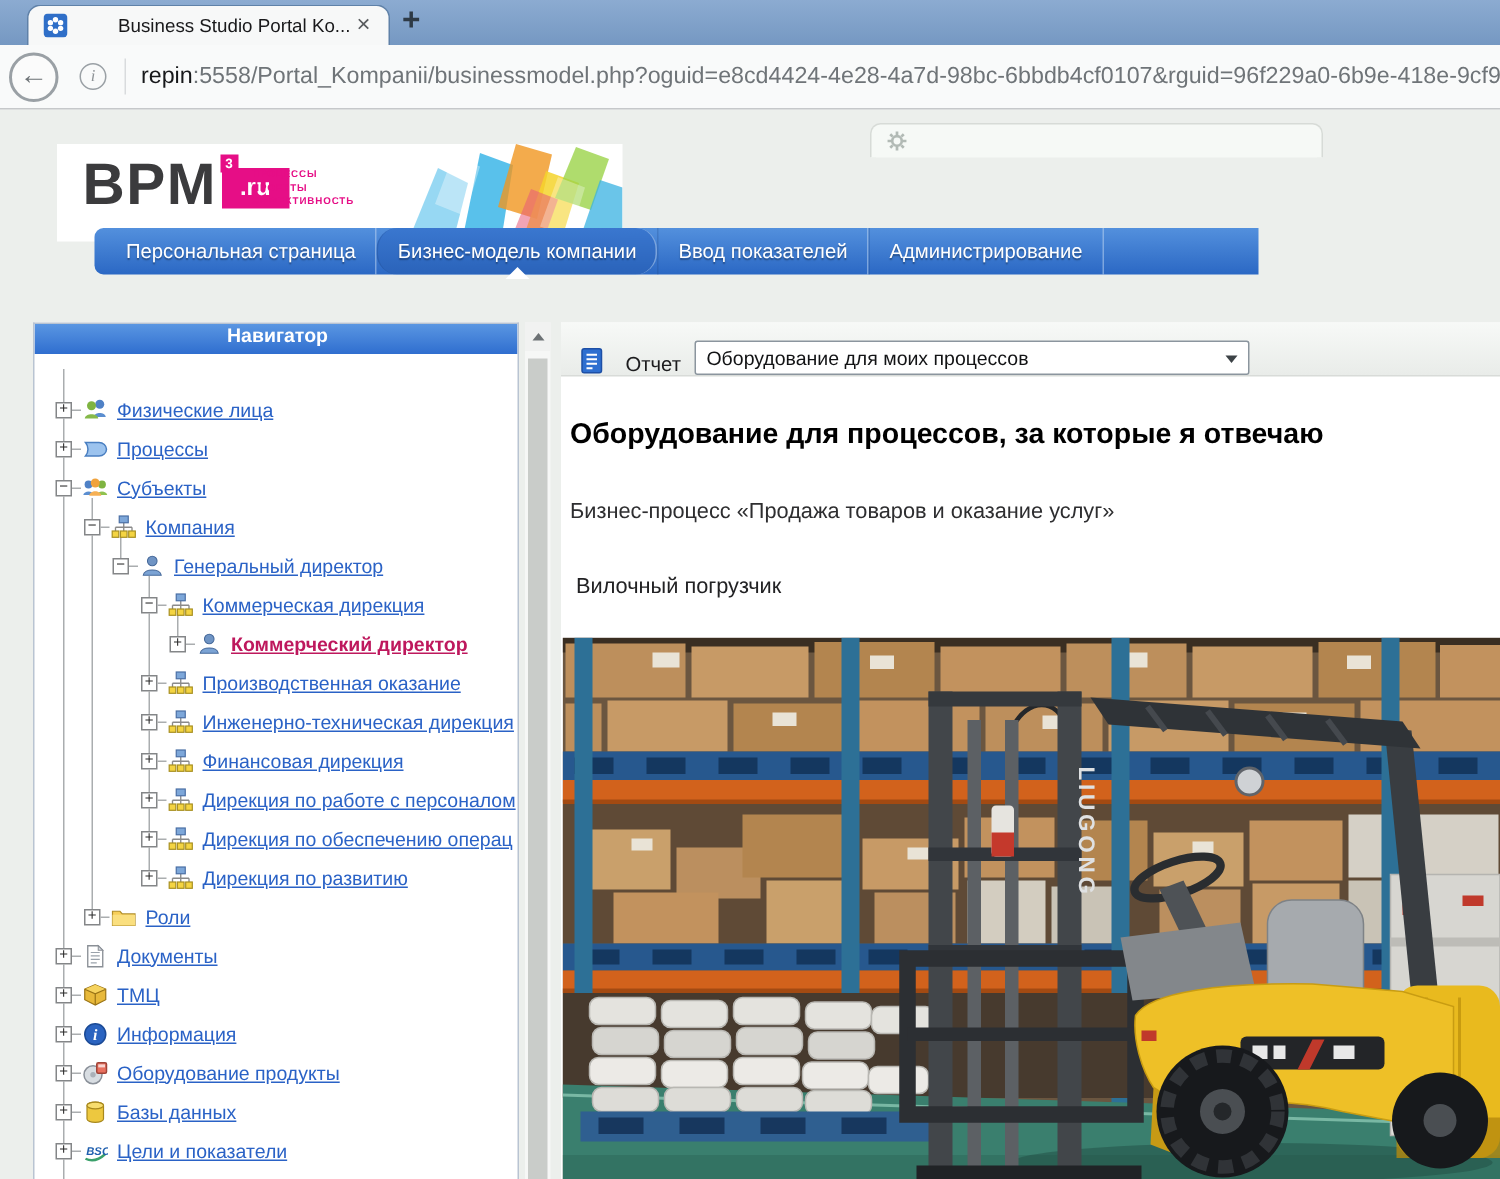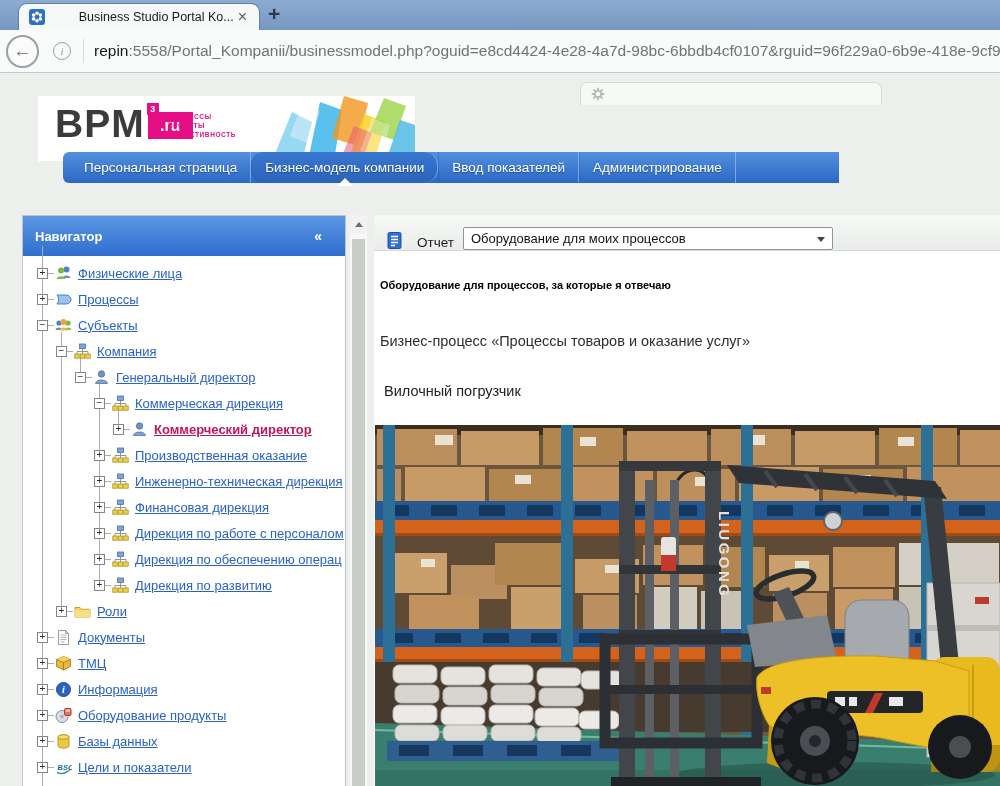--- a/index.html
+++ b/index.html
@@ -55,22 +55,22 @@
     border-left:1px solid rgba(30,70,130,.25); white-space:nowrap; }
   .ntab:first-child { border-left:none; }
   .ntab.active { background:linear-gradient(#3a77cf,#2a63ba);border-radius:14px; }
   .ntab.active::after { content:''; position:absolute; bottom:-3px; left:50%; margin-left:-8px;
     width:0; height:0; border-left:8px solid transparent; border-right:8px solid transparent;
     border-bottom:8px solid #fff; }
 
   
   .navigator { position:absolute; left:22px; top:215px; width:324px; height:571px;
     background:#fff; border:1px solid #b9c4d2; border-bottom:none; overflow:hidden; }
-  .navhdr { height:40px; background:linear-gradient(#5a96e2,#2f6ecf); color:#fff; font-size:13px;
-    font-weight:bold; display:flex; align-items:center; padding:0 24px 0 12px; }
+  .navhdr { height:20px; background:linear-gradient(#5a96e2,#2f6ecf); color:#fff; font-size:13px;
+    font-weight:bold; display:flex; align-items:center; padding:0 10px 0 12px;flex-direction:column; }
   .navhdr .sp { flex:1; }
   .navhdr .coll { font-size:14px; font-weight:bold; letter-spacing:-1px; }
   .tree { position:absolute; left:0; top:24px; right:0; bottom:0; overflow:hidden; padding-top:20px; }
   .trow { position:relative; height:26px; display:flex; align-items:center; white-space:nowrap; z-index:2; }
   .exp { width:11px; height:11px; border:1px solid #848688; background:#fff; flex:0 0 auto;
     font-size:10px; line-height:8px; text-align:center; color:#2b2b2b; }
   .stub { width:6px; height:1px; background:#aaadaf; flex:0 0 auto; }
   .ticon { width:17px; height:17px; margin:0 6px 0 1px; flex:0 0 auto; }
   .ticon svg { width:17px; height:17px; display:block; }
   .tlink { font-size:13px; color:#2a62c6; text-decoration:underline; }
@@ -88,21 +88,21 @@
   .reportbar { position:absolute; left:0; top:0; width:626px; height:36px;
     background:linear-gradient(#f7f9f7,#e9ece9); border-bottom:1px solid #d8dbd8;
     display:flex; align-items:flex-end; }
   .reportbar .docic { margin-left:13px; width:16px; height:19px; }
   .reportbar .rlabel { font-size:13.5px; color:#1c1c1e; margin-left:14px; }
   .rselect { position:relative; margin-left:9px; width:370px; height:23px; background:#fff;
     border:1px solid #8b959e; border-radius:2px; display:flex; align-items:center; padding:0 22px 0 7px; }
   .rselect .rsv { font-size:13px; color:#121315; white-space:nowrap; overflow:hidden; }
   .rselect .chev { position:absolute; right:7px; top:9px; width:0; height:0;
     border-left:4.5px solid transparent; border-right:4.5px solid transparent; border-top:5.5px solid #3c4246; }
-  .c-h1 { position:absolute; left:6px; top:64px; font-size:11px; font-weight:bold; color:#000; }
+  .c-h1 { position:absolute; left:6px; top:64px; font-size:19px; font-weight:bold; color:#000; }
   .c-p1 { position:absolute; left:6px; top:118px; font-size:14.5px; color:#2e2e30; }
   .c-p2 { position:absolute; left:10px; top:168px; font-size:14.5px; color:#222224; }
   .photo { position:absolute; left:1px; top:210px; width:625px; height:361px; overflow:hidden; }
   .photo svg { display:block; }
 </style>
 </head>
 <body>
 
 <div id="app">
 
@@ -456,21 +456,21 @@
             <rect x="1" y="1" width="13" height="16" rx="1.5" fill="#2e6fd0" stroke="#1d4fa6"></rect>
             <path d="M4,5 h7 M4,8 h7 M4,11 h7 M4,14 h4" stroke="#fff" stroke-width="1.4"></path>
           </svg></span>
       <span class="rlabel">Отчет</span>
       <div class="rselect">
         <span class="rsv">Оборудование для моих процессов</span>
         <span class="chev"></span>
       </div>
     </div>
     <div class="c-h1">Оборудование для процессов, за которые я отвечаю</div>
-    <div class="c-p1">Бизнес-процесс «Процессы товаров и оказание услуг»</div>
+    <div class="c-p1">Бизнес-процесс «Продажа товаров и оказание услуг»</div>
     <div class="c-p2">Вилочный погрузчик</div>
 
     <div class="photo">
       <svg width="625" height="361" viewBox="0 0 625 361">
         <rect width="625" height="361" fill="#6b5640"></rect>
         <rect width="625" height="10" fill="#3a2e22"></rect>
 
         <g>
           <rect x="2" y="4" width="80" height="36" fill="#bd8f5c"></rect>
             <rect x="86" y="6" width="78" height="34" fill="#c79a66"></rect>

